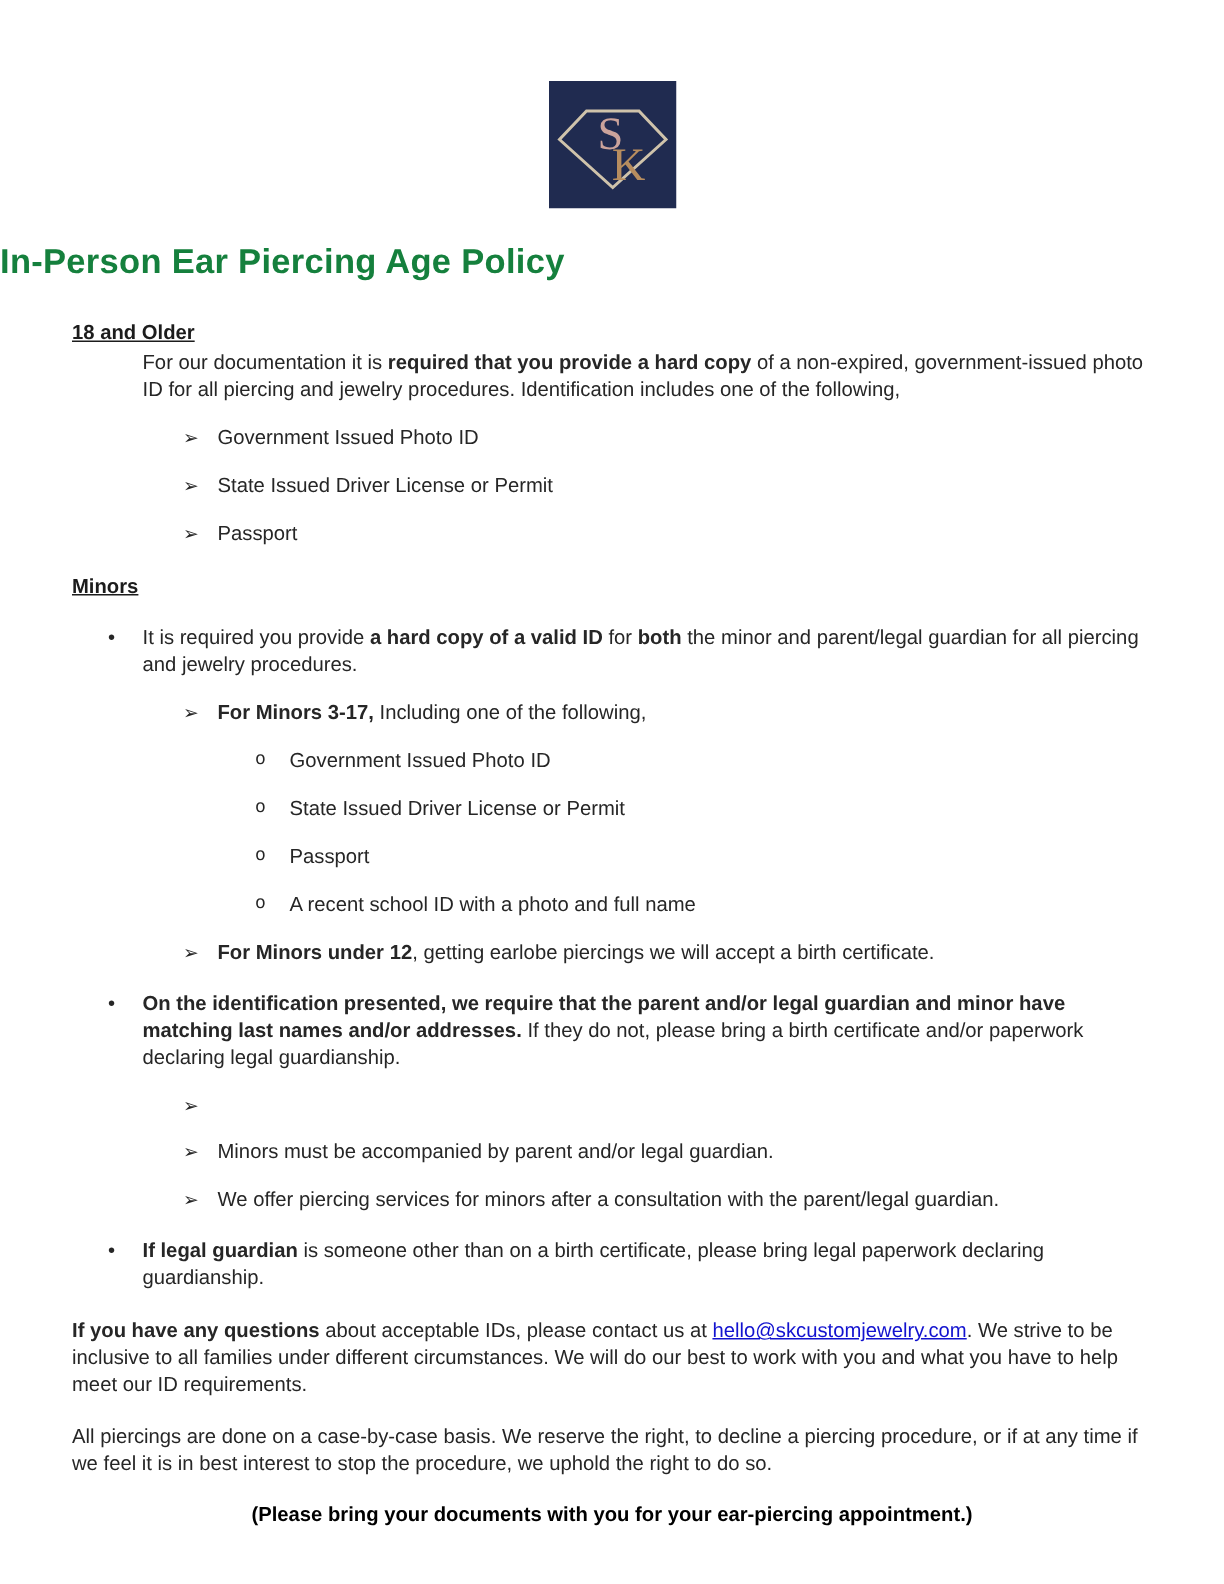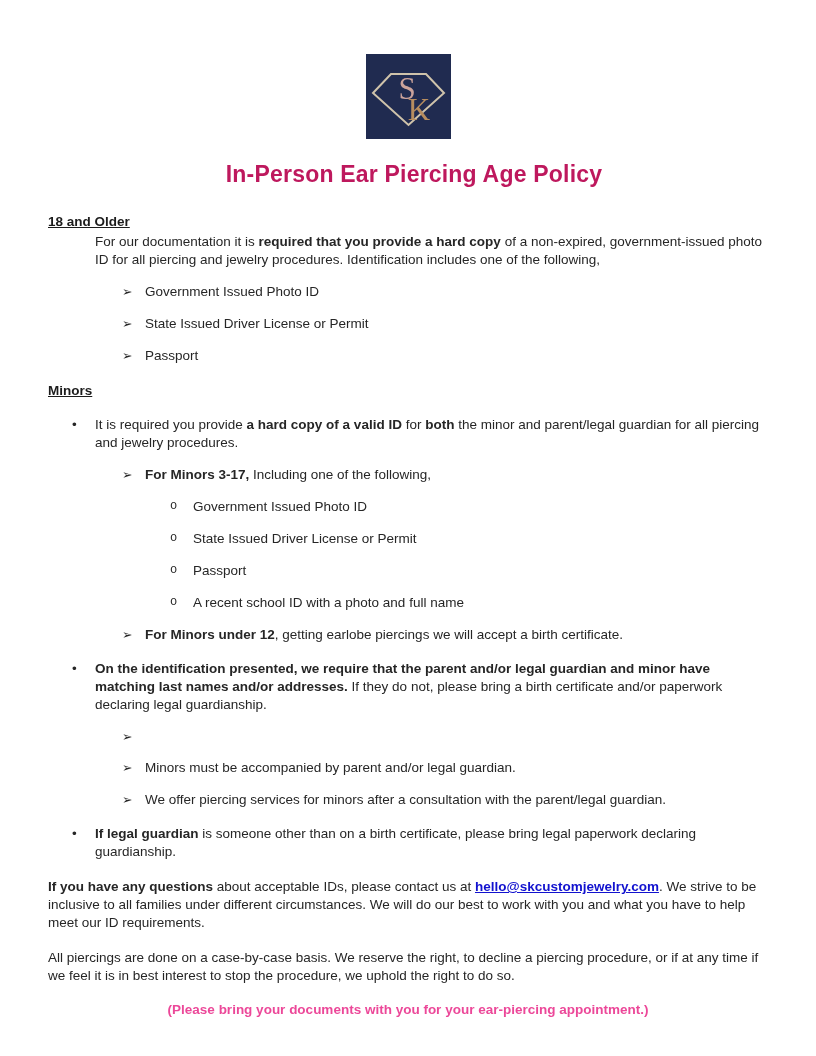--- a/index.html
+++ b/index.html
@@ -12,54 +12,53 @@
     font-size:13.5px;
     line-height:1.33;
     color:#262626;
     overflow:hidden;
     box-sizing:border-box;
   }
   .logo-wrap { padding-top:54px; text-align:center; }
   .logo-wrap svg { display:inline-block; }
   .doc-title {
     margin:15px 0 0 0;
-    text-align:center;
+    text-align:left;
     font-size:23px;
     font-weight:bold;
-    color:#be185d;
+    color:#15803d;
     letter-spacing:0.2px;
-    padding-left:12px;
   }
   .content { padding:0 48px; }
   .heading { font-weight:bold; color:#1c1c1c;text-decoration:underline; }
   .h-18 { margin-top:23px; }
   .h-minors { margin-top:17px; }
   .para { margin-top:17px; }
   .ind-1 { padding-left:47px; }
   b, .bold { font-weight:bold; }
   .row { display:flex; align-items:flex-start; }
   .glyph { flex:0 0 23px; }
   .li-bullet  { padding-left:24px;  margin-top:16px; }
   .li-arrow   { padding-left:74px;  margin-top:14px; }
   .li-circle  { padding-left:122px; margin-top:14px; }
   .bullet-glyph { font-size:13.5px; }
   .arrow-glyph  { font-size:12.5px; padding-top:1px; font-family:"DejaVu Sans",sans-serif; }
   .circle-glyph { font-family:"Liberation Mono","DejaVu Sans Mono",monospace; font-size:12px; padding-top:1px; }
   .intro { margin-top:3px; }
   .email-link {
     color:#1212cf;
-    font-weight:bold;
+    font-weight:normal;
     text-decoration:underline;
     cursor:pointer;
   }
   .closing {
     margin-top:16px;
     text-align:center;
     font-weight:bold;
-    color:#ec4899;
+    color:#000000;
   }
   .footer-para { margin-top:17px; }
 </style>
 </head>
 <body>
 
 <div class="page">
 
   <div class="logo-wrap">
     <svg width="85" height="85" viewBox="0 0 85 85" aria-hidden="true">

